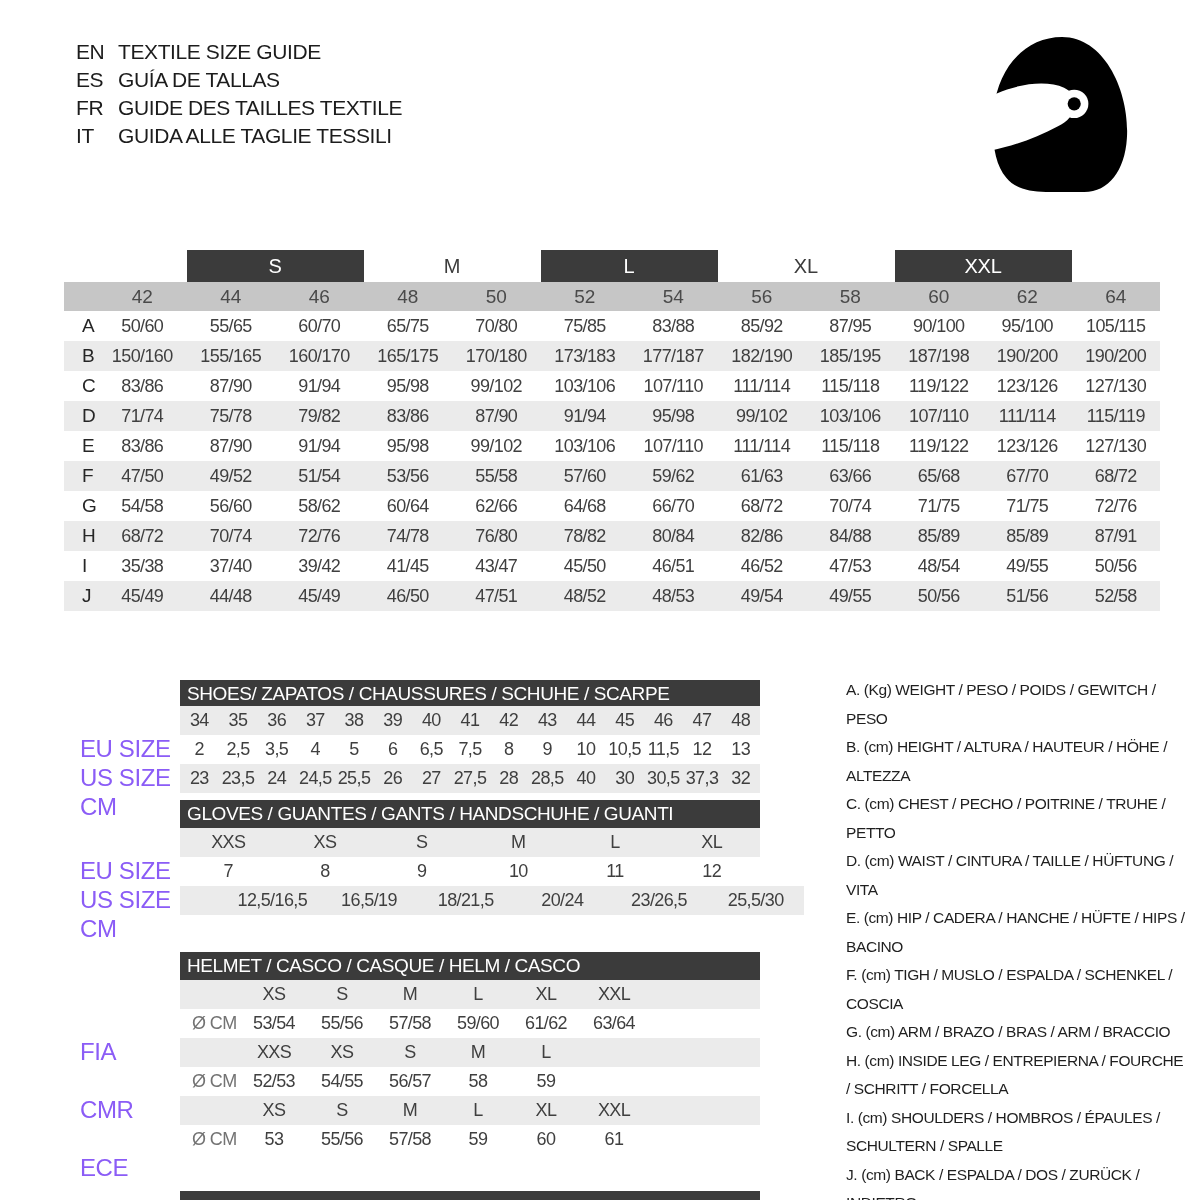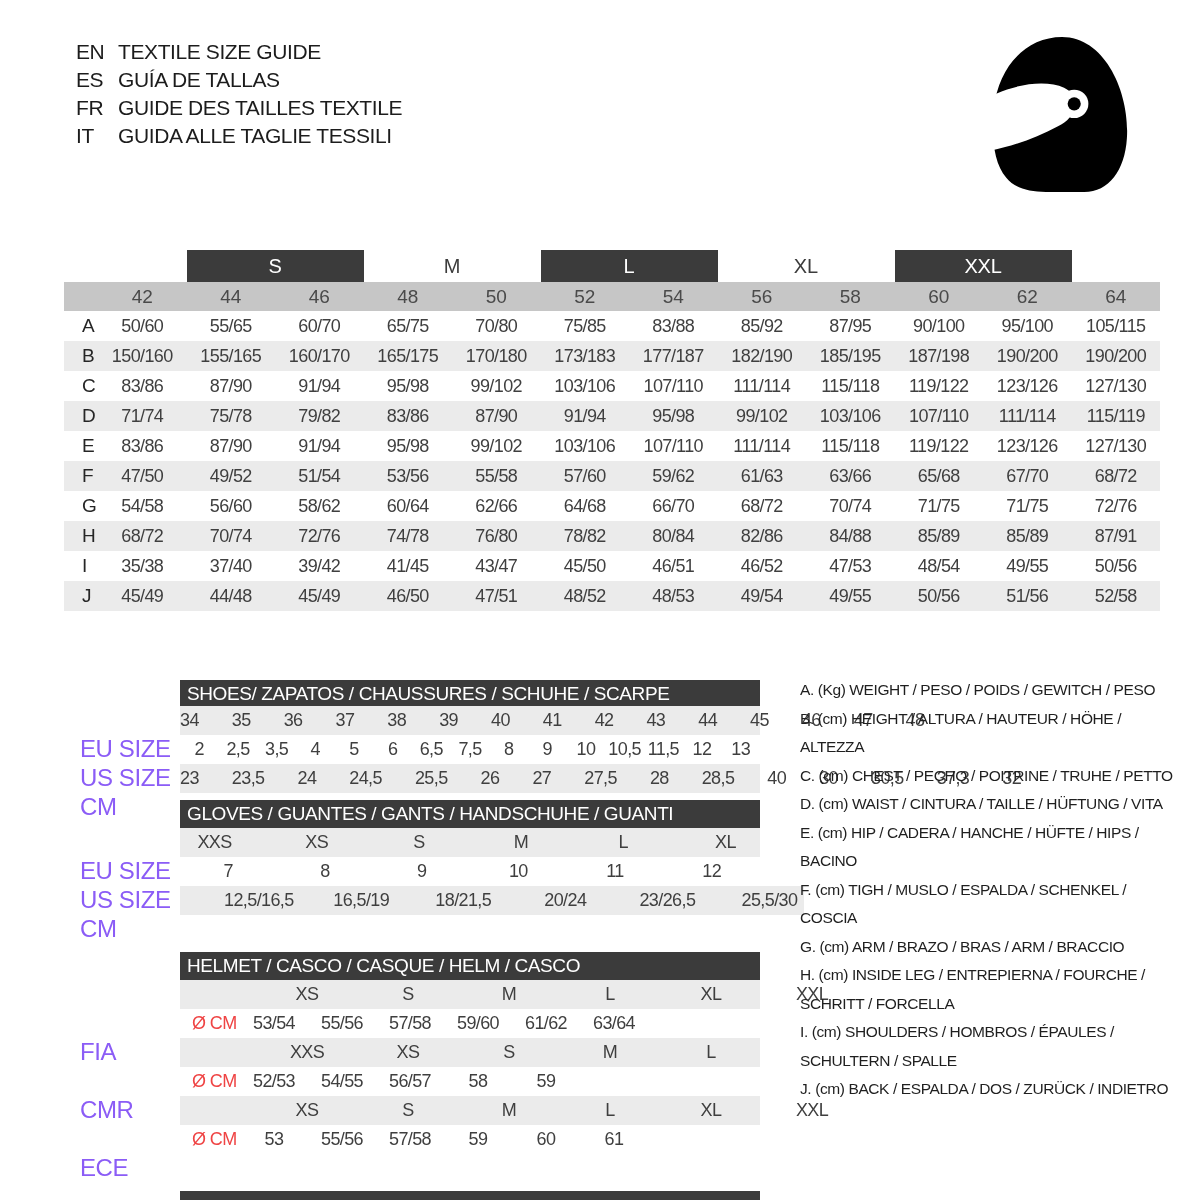--- a/index.html
+++ b/index.html
@@ -29,27 +29,27 @@
   .section-bar{position:absolute;left:180px;width:580px;height:28px;background:var(--bar);color:#fff;
     display:flex;align-items:center;padding-left:7px;box-sizing:border-box;font-size:19px;letter-spacing:-0.4px;}
   #shoes-bar{top:652px;margin-top:28px;} #gloves-bar{top:800px;} #helmet-bar{top:952px;text-align:right;}
   #shoes-rows{position:absolute;left:0;top:706px;width:760px;}
   #gloves-rows{position:absolute;left:0;top:828px;width:760px;}
   #helmet-rows{position:absolute;left:0;top:980px;width:760px;}
   .sheet-row{position:relative;height:29px;}
   .sheet-label{position:absolute;left:80px;top:0;height:100%;display:flex;align-items:center;
     font-size:24px;letter-spacing:-0.4px;color:#8b5cf6;margin-top:28px;}
   .sheet-strip{position:absolute;left:180px;width:580px;height:100%;display:grid;}
-  .strip-gray{background:var(--stripe);gap:33px;}
+  .strip-gray{background:var(--stripe);}
   .scell{display:flex;align-items:center;justify-content:center;font-size:18px;color:#3f3f3f;letter-spacing:-0.6px;}
-  .scell.unit{justify-content:flex-start;padding-left:12px;color:#ef4444;}
+  .scell.unit{justify-content:flex-start;padding-left:12px;color:#737373;}
   
   #legend{position:absolute;left:800px;top:676px;width:386px;font-size:15.5px;line-height:28.5px;
     letter-spacing:-0.4px;color:#1f1f1f;}
-  .legend-item{min-height:28.5px;}
+  .legend-item{min-height:28.5px;margin-left:46px;}
   
   #bottom-bar{position:absolute;left:180px;top:1191px;width:580px;height:9px;background:var(--bar);}
 </style>
 </head>
 <body>
 
 <div id="page" style="--bar: #3b3b3b; --band: #c6c6c6; --stripe: #ebebeb;">
 
   <div id="lang">
       <div class="lang-row">

